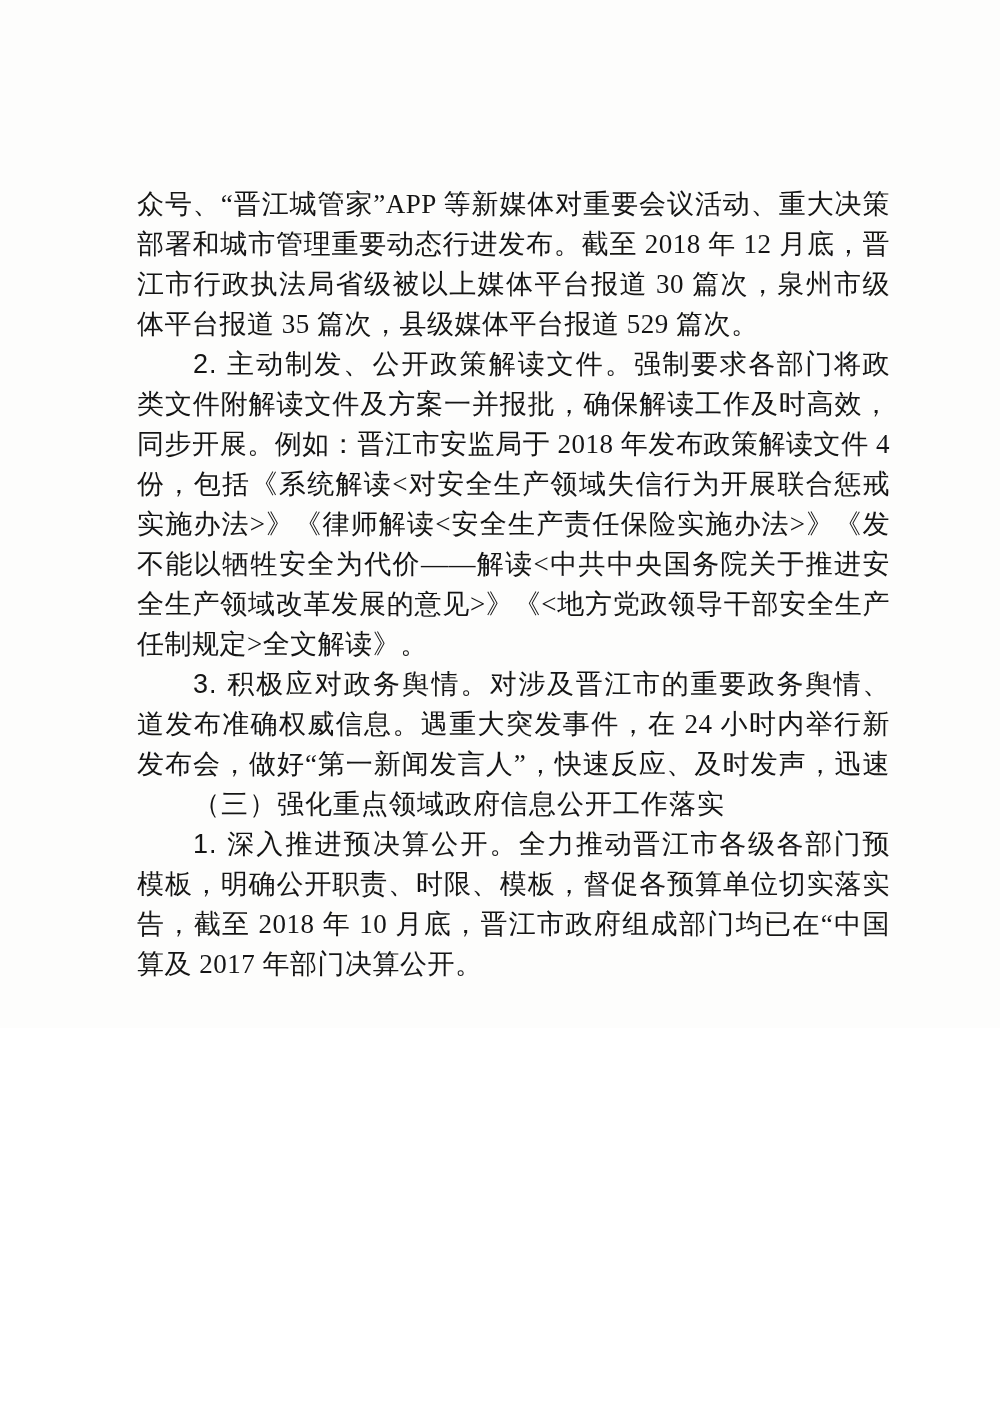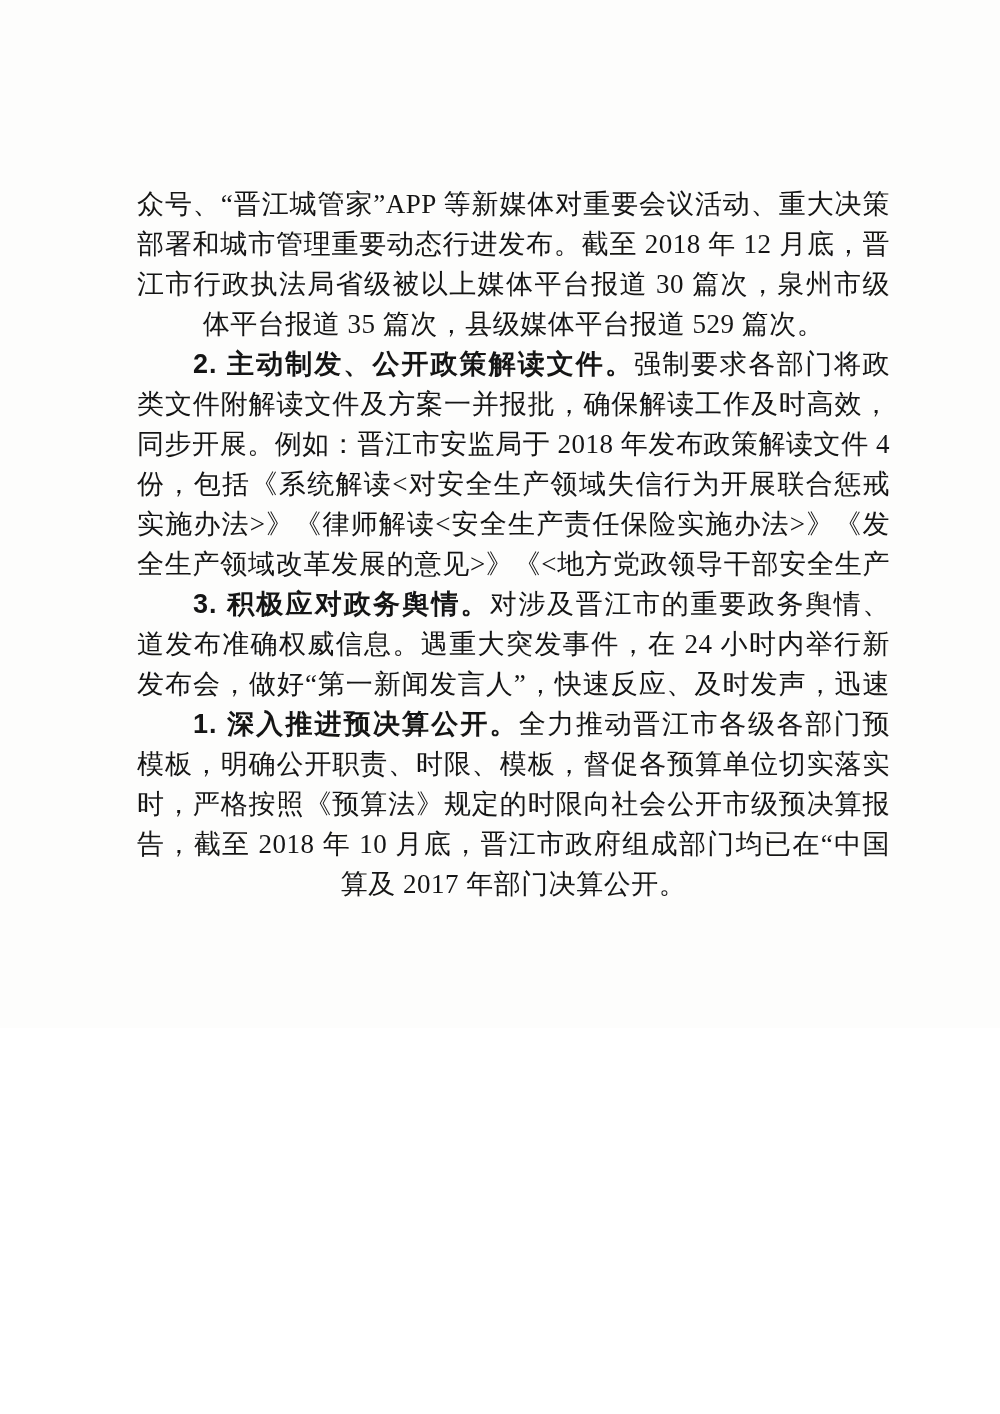--- a/index.html
+++ b/index.html
@@ -17,34 +17,34 @@
   }
   .text-block {
     position: absolute;
     left: 137px; top: 184px;
     width: 753px;
   }
   .line {
     font-size: 27px;
     line-height: 40px;
     height: 40px;
-    text-align: center;
+    text-align: left;
     letter-spacing: 0.5px;
     white-space: normal;
     overflow: hidden;
   }
   .line.just {
     text-align: justify;
     text-align-last: justify;
   }
   .line.indent {
     margin-left: 56px;
   }
   .seg-bold {
-    font-weight: bold;
+    font-weight: normal;
     font-family: "Liberation Sans", "DejaVu Sans", sans-serif;
     letter-spacing: 1px;
   }
   .seg-normal { font-weight: normal; }
   .page-number {
     position: absolute;
     left: 822px; top: 1290px;
     font-size: 26px;
     letter-spacing: 7px;
     white-space: pre;
@@ -58,24 +58,26 @@
   <div class="text-block">
       <div class="line just"><span class="seg-normal">众号、“晋江城管家”APP 等新媒体对重要会议活动、重大决策</span></div>
       <div class="line just"><span class="seg-normal">部署和城市管理重要动态行进发布。截至 2018 年 12 月底，晋</span></div>
       <div class="line just"><span class="seg-normal">江市行政执法局省级被以上媒体平台报道 30 篇次，泉州市级媒</span></div>
       <div class="line"><span class="seg-normal">体平台报道 35 篇次，县级媒体平台报道 529 篇次。</span></div>
       <div class="line just indent"><span class="seg-bold">2. 主动制发、公开政策解读文件。</span><span class="seg-normal">强制要求各部门将政策</span></div>
       <div class="line just"><span class="seg-normal">类文件附解读文件及方案一并报批，确保解读工作及时高效，</span></div>
       <div class="line just"><span class="seg-normal">同步开展。例如：晋江市安监局于 2018 年发布政策解读文件 4</span></div>
       <div class="line just"><span class="seg-normal">份，包括《系统解读&lt;对安全生产领域失信行为开展联合惩戒的</span></div>
       <div class="line just"><span class="seg-normal">实施办法&gt;》《律师解读&lt;安全生产责任保险实施办法&gt;》《发展决</span></div>
+      <div class="line just"><span class="seg-normal">不能以牺牲安全为代价——解读&lt;中共中央国务院关于推进安</span></div>
       <div class="line just"><span class="seg-normal">全生产领域改革发展的意见&gt;》《&lt;地方党政领导干部安全生产责</span></div>
+      <div class="line"><span class="seg-normal">任制规定&gt;全文解读》。</span></div>
       <div class="line just indent"><span class="seg-bold">3. 积极应对政务舆情。</span><span class="seg-normal">对涉及晋江市的重要政务舆情、媒</span></div>
       <div class="line just"><span class="seg-normal">道发布准确权威信息。遇重大突发事件，在 24 小时内举行新闻</span></div>
       <div class="line just"><span class="seg-normal">发布会，做好“第一新闻发言人”，快速反应、及时发声，迅速澄</span></div>
+      <div class="line indent"><span class="seg-bold">（三）强化重点领域政府信息公开工作落实</span></div>
       <div class="line just indent"><span class="seg-bold">1. 深入推进预决算公开。</span><span class="seg-normal">全力推动晋江市各级各部门预决</span></div>
       <div class="line just"><span class="seg-normal">模板，明确公开职责、时限、模板，督促各预算单位切实落实</span></div>
-      <div class="line just"><span class="seg-normal">时，严格按照《预算法》规定的时限向社会公开市级预决算报</span></div>
       <div class="line just"><span class="seg-normal">告，截至 2018 年 10 月底，晋江市政府组成部门均已在“中国晋</span></div>
       <div class="line"><span class="seg-normal">算及 2017 年部门决算公开。</span></div>
     </div>
   <div class="page-number">- 7 -</div>
 </div>
 
 </body></html>

